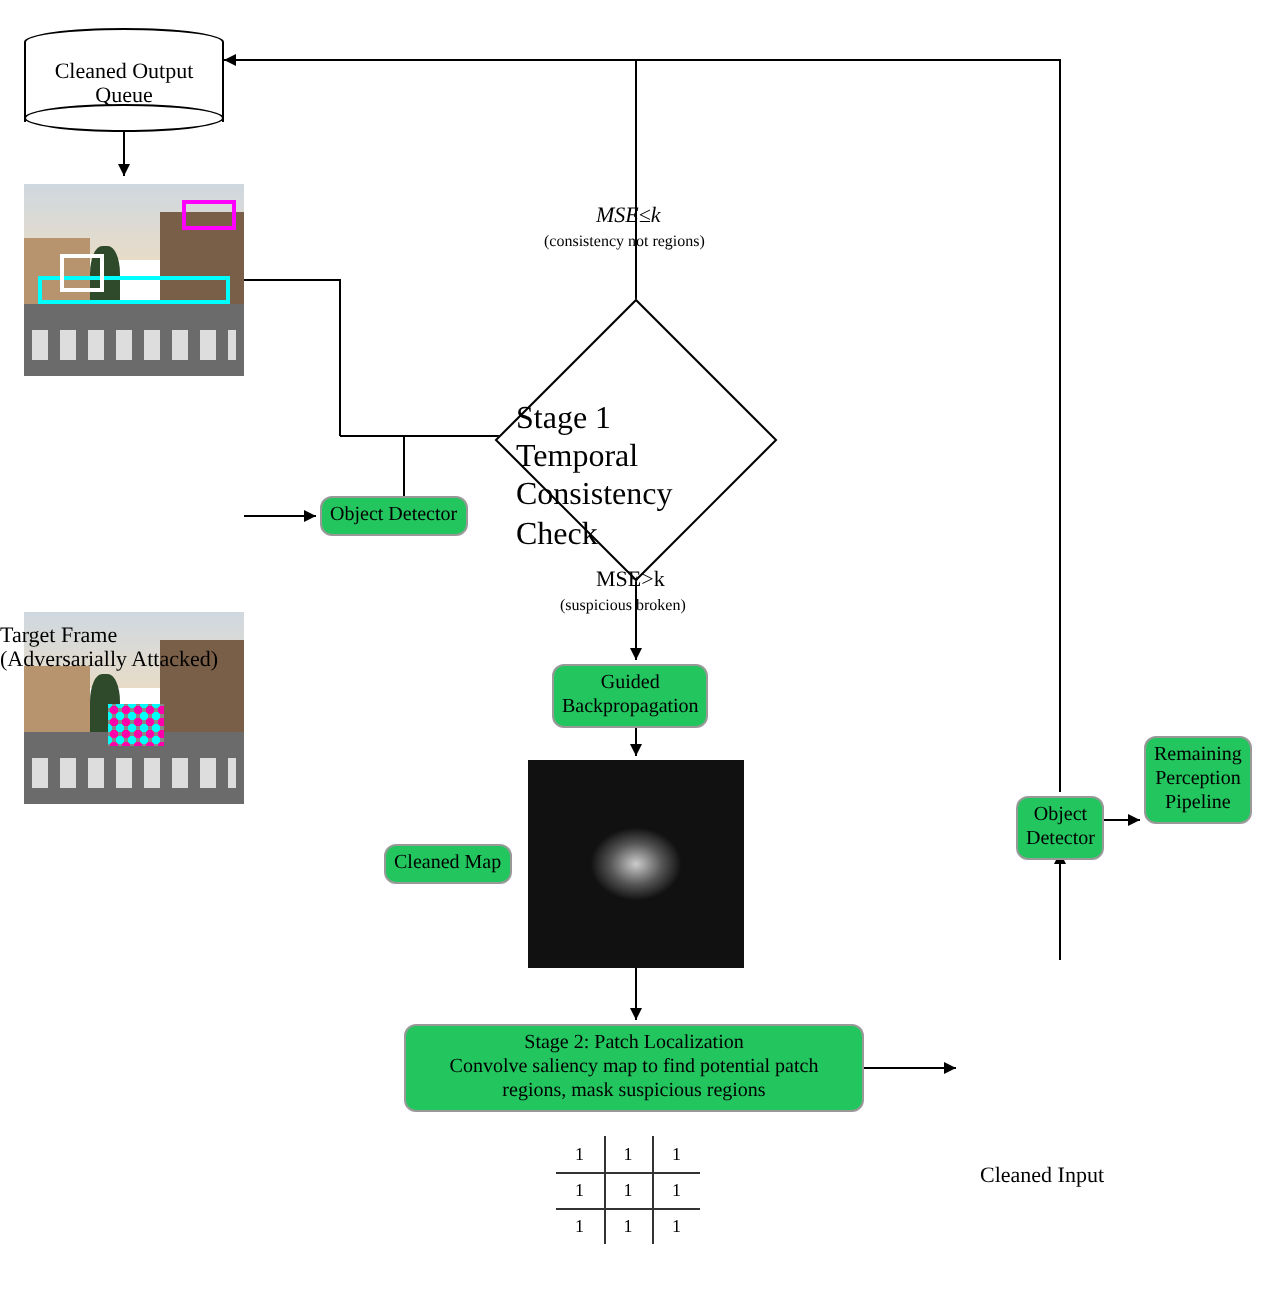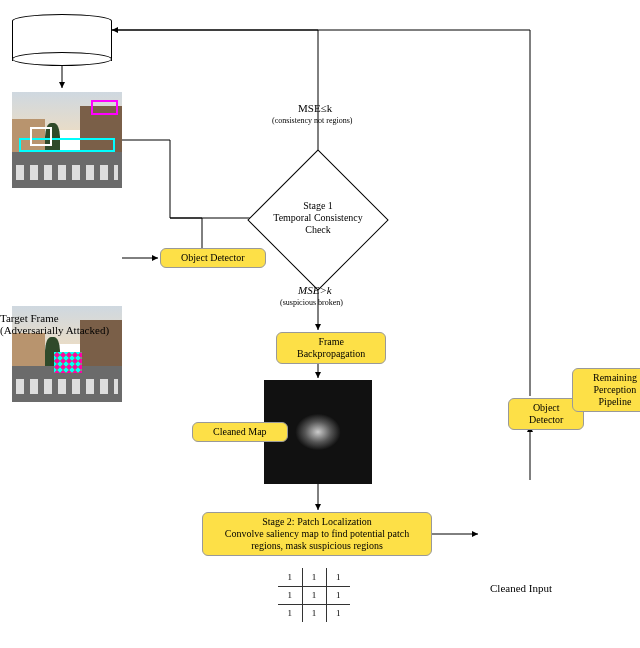--- a/index.html
+++ b/index.html
@@ -1,22 +1,22 @@
 <!DOCTYPE html>
 <html><head>
 <meta charset="utf-8">
 <style>
 *{box-sizing:border-box;margin:0;padding:0}
 body{background:#fff;font-family:"Times New Roman",serif;width:640px;height:648px;position:relative;overflow:hidden}
 .abs{position:absolute}
-.label{background:#fde047;border:1px solid #999;border-radius:6px;padding:3px 20px;font-size:10px;text-align:center;line-height:1.2}
+.label{background:#22c55e;border:1px solid #999;border-radius:6px;padding:3px 4px;font-size:10px;text-align:center;line-height:1.2}
 svg.arrows{position:absolute;top:0;left:0;width:640px;height:648px;pointer-events:none}
 .title{font-size:11px;text-align:left}
 .diamond{position:absolute;width:100px;height:100px;transform:rotate(45deg);border:1px solid #000;background:#fff}
-.diamond-label{position:absolute;font-size:10px;text-align:center;width:120px;line-height:1.2}
+.diamond-label{position:absolute;font-size:16px;width:120px;line-height:1.2}
 .small{font-size:8px}
 .matrix{font-size:9px;text-align:center}
 .matrix table{border-collapse:collapse;margin:0 auto}
 .matrix td{width:24px;height:18px;text-align:center;font-size:9px}
 .matrix .vline{border-right:1px solid #333}
 .matrix .hline td{border-bottom:1px solid #333}
 .street{position:relative;overflow:hidden}
 .sky{position:absolute;top:0;left:0;right:0;height:40%;background:linear-gradient(#cfd8e0,#e8dcc8)}
 .bld-l{position:absolute;bottom:30%;left:0;width:30%;height:42%;background:#b8946e}
 .bld-r{position:absolute;bottom:30%;right:0;width:38%;height:55%;background:#7a5f48}
@@ -66,20 +66,22 @@
 <path d="M530 480 L530 426" stroke="#000" fill="none" marker-end="url(#ah)"></path>
 
 <path d="M530 396 L530 30 L112 30" stroke="#000" fill="none"></path>
 <path d="M552 410 L570 410" stroke="#000" fill="none" marker-end="url(#ah)"></path>
 </svg>
 
 <div class="cylinder abs" style="left:12px;top:14px;width:100px;height:52px">
   <div class="top" style="position:absolute;top:0;left:0;width:100px;height:14px"></div>
   <div class="body" style="position:absolute;top:7px;left:0;width:100px;height:40px"></div>
   <div class="bot" style="position:absolute;bottom:0;left:0;width:100px;height:14px"></div>
+  <div class="abs" style="top:16px;width:100px;text-align:center;font-size:11px;white-space:pre-line">Cleaned Output
+Queue</div>
 </div>
 
 <div class="street abs" style="left:12px;top:92px;width:110px;height:96px">
   <div class="sky"></div>
     <div class="bld-l"></div>
     <div class="tree"></div>
     <div class="bld-r"></div>
     <div class="road"></div>
     <div class="cross"></div>
   <div class="bbox cyanbox" style="left:6%;top:48%;width:88%;height:14%"></div>
@@ -100,27 +102,27 @@
 (Adversarially Attacked)</div>
 
 <div class="label abs" style="left:160px;top:248px">Object
 Detector</div>
 
 <div class="diamond" style="left:268px;top:170px"></div>
 <div class="diamond-label" style="left:258px;top:200px;white-space:pre-line">Stage 1
 Temporal Consistency
 Check</div>
 
-<div class="abs" style="left:298px;top:102px;font-size:11px;">MSE≤k</div>
+<div class="abs" style="left:298px;top:102px;font-size:11px;font-style:italic">MSE≤k</div>
 <div class="abs small" style="left:272px;top:116px">(consistency not regions)</div>
 
-<div class="abs" style="left:298px;top:284px;font-size:11px;font-style:italic">MSE&gt;k</div>
+<div class="abs" style="left:298px;top:284px;font-size:11px;">MSE&gt;k</div>
 <div class="abs small" style="left:280px;top:298px">(suspicious broken)</div>
 
-<div class="label abs" style="left:276px;top:332px;white-space:pre-line">Frame
+<div class="label abs" style="left:276px;top:332px;white-space:pre-line">Guided
 Backpropagation</div>
 
 <div class="abs saliency" style="left:264px;top:380px;width:108px;height:104px"></div>
 <div class="label abs" style="left:192px;top:422px">Cleaned Map</div>
 
 <div class="label abs" style="left:202px;top:512px;width:230px;white-space:pre-line">Stage 2: Patch Localization
 Convolve saliency map to find potential patch
 regions, mask suspicious regions</div>
 
 <div class="matrix abs" style="left:278px;top:568px">

